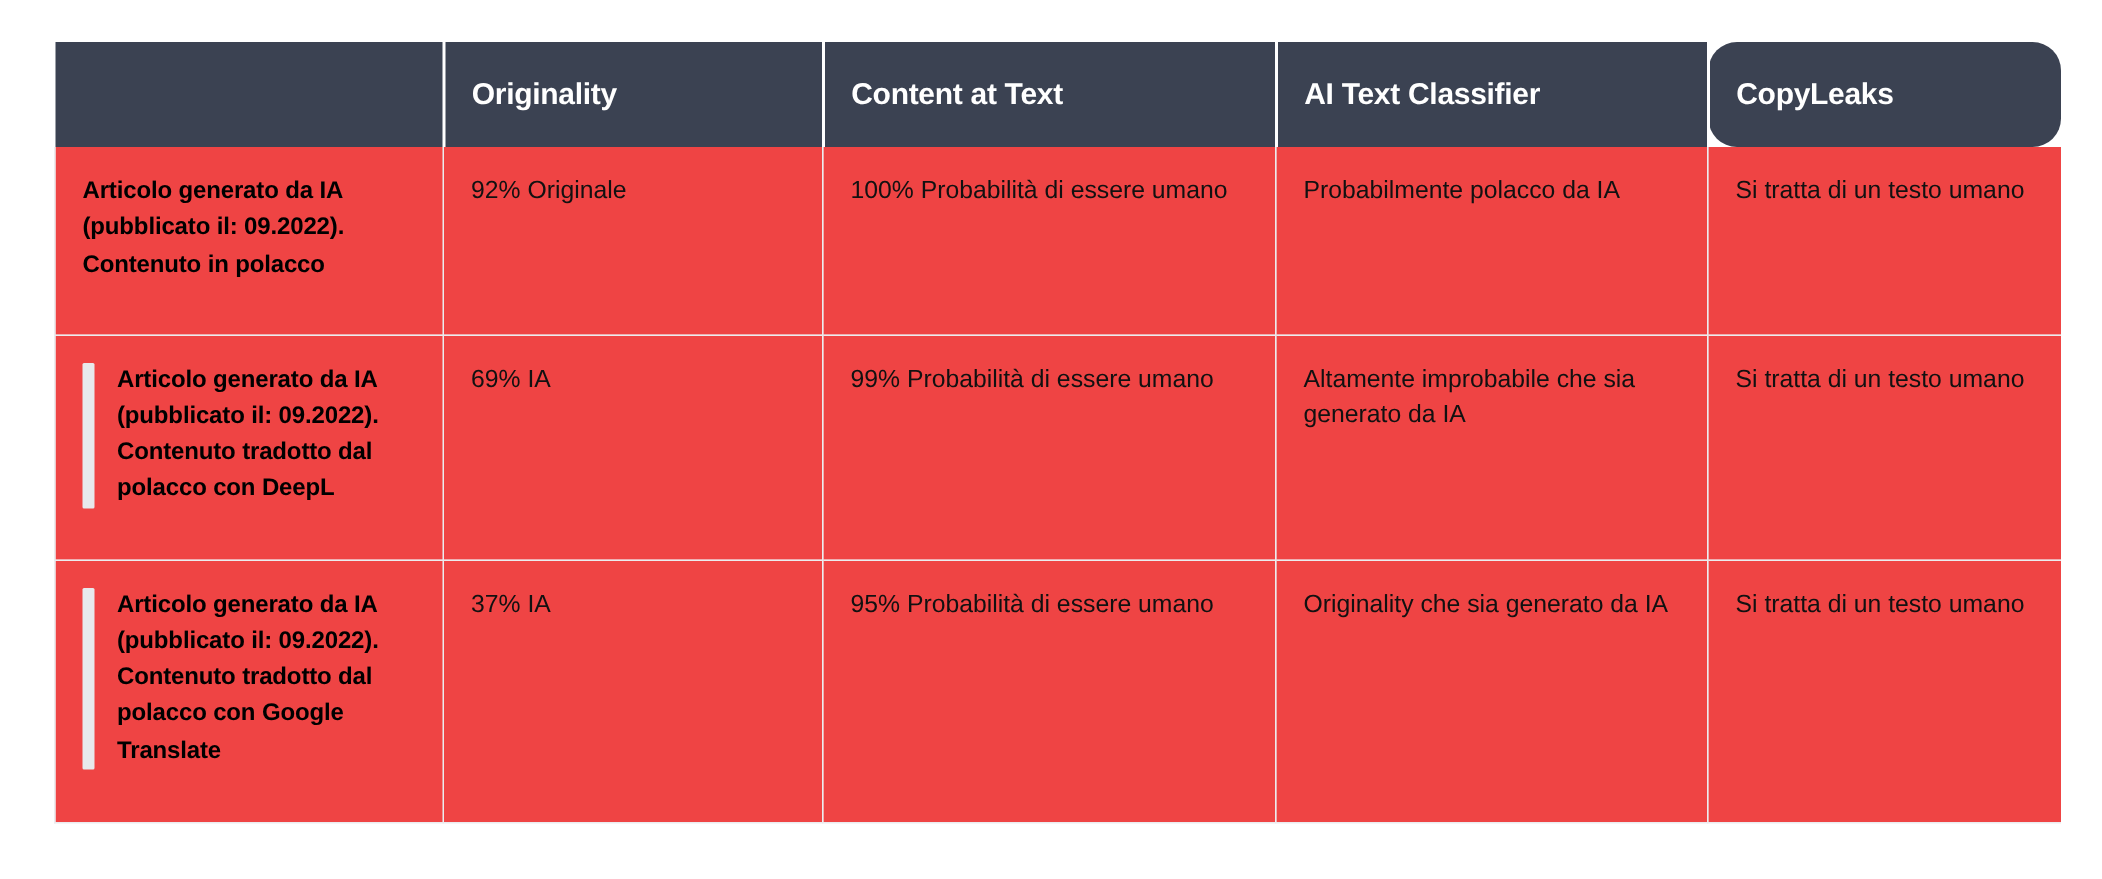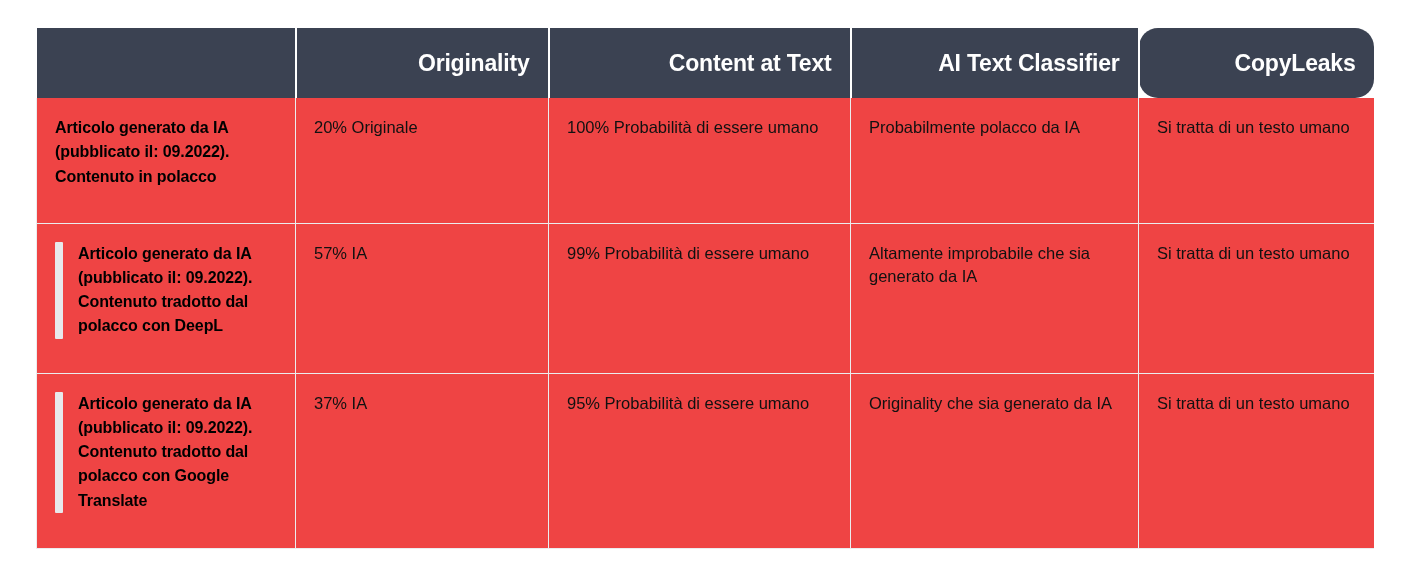--- a/index.html
+++ b/index.html
@@ -35,23 +35,23 @@
   col.c-2     { width: 302px; }
   col.c-3     { width: 288px; }
   col.c-4     { width: 235px; }
 
   
   thead th {
     background: #3b4252;
     color: #ffffff;
     height: 70px;
     padding: 0 18px;
-    text-align: right;
+    text-align: left;
     vertical-align: middle;
-    font-size: 23px;
+    font-size: 20px;
     font-weight: 700;
     letter-spacing: -0.2px;
     border-right: 2px solid #ffffff;
     box-sizing: border-box;
     white-space: nowrap;
   }
   thead th:last-child { border-right: none; border-radius: 19px; }
   thead th.blank { background: #3b4252; }
 
   
@@ -123,34 +123,34 @@
       </tr>
     </thead>
     <tbody>
 
       <tr class="row-1">
         <td class="label-cell">
           <div class="label-inner no-indent">
             <span class="label-text">Articolo generato da IA (pubblicato il: 09.2022). Contenuto in polacco</span>
           </div>
         </td>
-        <td>20% Originale</td>
+        <td>92% Originale</td>
         <td>100% Probabilità di essere umano</td>
         <td>Probabilmente polacco da IA</td>
         <td>Si tratta di un testo umano</td>
       </tr>
 
       <tr class="row-2">
         <td class="label-cell">
           <div class="label-inner">
             <span class="indent-bar"></span>
             <span class="label-text">Articolo generato da IA (pubblicato il: 09.2022). Contenuto tradotto dal polacco con DeepL</span>
           </div>
         </td>
-        <td>57% IA</td>
+        <td>69% IA</td>
         <td>99% Probabilità di essere umano</td>
         <td>Altamente improbabile che sia generato da IA</td>
         <td>Si tratta di un testo umano</td>
       </tr>
 
       <tr class="row-3">
         <td class="label-cell">
           <div class="label-inner">
             <span class="indent-bar"></span>
             <span class="label-text">Articolo generato da IA (pubblicato il: 09.2022). Contenuto tradotto dal polacco con Google Translate</span>

